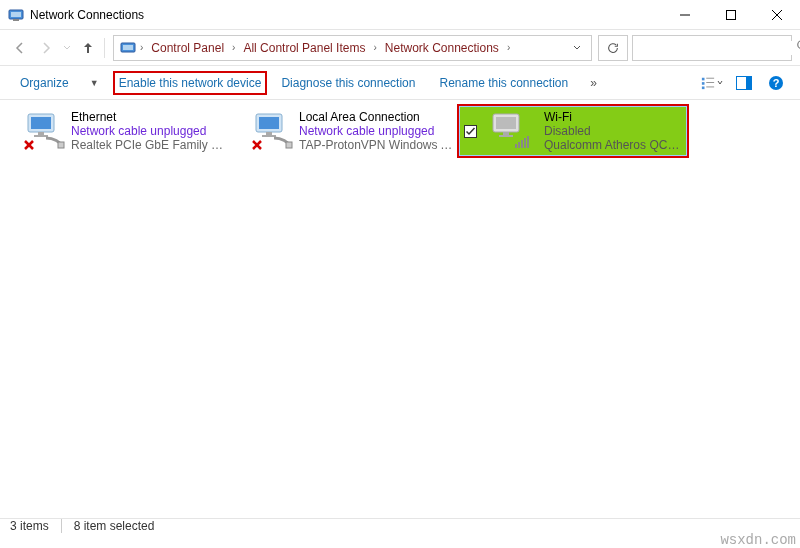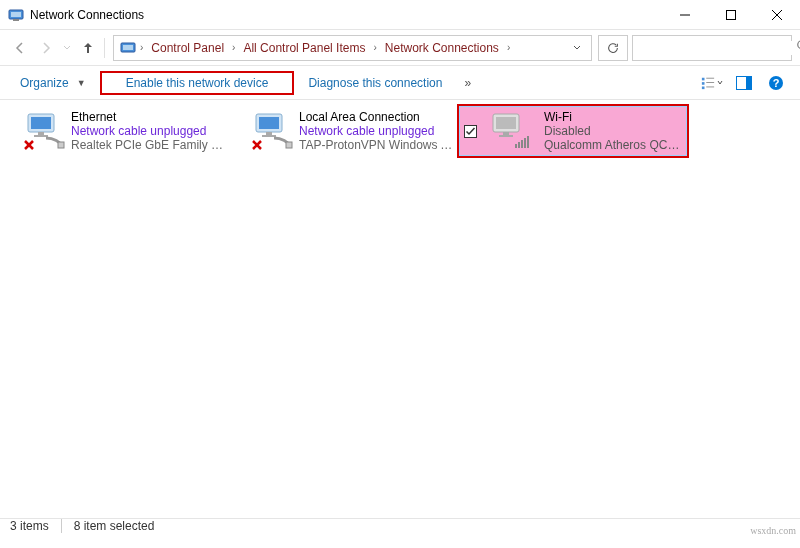--- a/index.html
+++ b/index.html
@@ -20,43 +20,43 @@
     .address-bar .crumb { color: #7f1d1d; cursor: pointer; padding: 2px 4px; }
     .address-bar .chev { color: #666; font-size: 10px; }
     .address-bar .spacer { flex: 1; }
     .address-bar .dropdown-btn { color: #666; cursor: pointer; padding: 0 4px; }
     .refresh-btn { width: 30px; height: 26px; border: 1px solid #ccc; display: flex; align-items: center; justify-content: center; cursor: pointer; }
     .search-box { width: 160px; height: 26px; border: 1px solid #ccc; display: flex; align-items: center; padding: 0 8px; margin-left: 2px; }
     .search-box input { border: none; outline: none; flex: 1; font-size: 12px; }
     .search-box .search-icon { color: #666; }
     
     .toolbar { height: 34px; display: flex; align-items: center; padding: 0 10px; gap: 4px; border-bottom: 1px solid #e5e5e5; }
-    .tool-item { padding: 5px 10px; color: #1a6fb0; cursor: pointer; display: flex; align-items: center; gap: 8px; }
+    .tool-item { padding: 5px 10px; color: #1a6fb0; cursor: pointer; display: flex; align-items: center; gap: 21px; }
     .tool-item .arrow { font-size: 9px; color: #555; }
-    .tool-item.highlighted { border: 2px solid #d40000; padding: 3px 24px; }
+    .tool-item.highlighted { border: 2px solid #d40000; padding: 3px 4px; }
     .tool-more { padding: 5px 8px; color: #555; cursor: pointer; }
     .tool-spacer { flex: 1; }
     .tool-icon-btn { width: 28px; height: 26px; display: flex; align-items: center; justify-content: center; cursor: pointer; color: #555; gap:2px;}
     .tool-icon-btn.help { color: #0078d7; }
     
     .content { padding: 6px 3px; display: flex; gap: 0; flex-wrap: wrap; align-content: flex-start; height: calc(100% - 30px - 36px - 34px - 24px); }
     .conn-item { width: 228px; height: 50px; display: flex; align-items: center; padding: 2px; position: relative; }
-    .conn-item.selected { background: #f9a8d4; border: 1px solid #99d1ff; outline: 2px solid #d40000; gap: 8px; }
+    .conn-item.selected { background: #84cc16; border: 1px solid #99d1ff; outline: 2px solid #d40000; gap: 8px; }
     .conn-icon-wrap { width: 48px; height: 44px; position: relative; display: flex; align-items: center; justify-content: center; }
     .conn-badge { position: absolute; bottom: 0; left: 0; width: 16px; height: 16px; }
     .conn-text { flex: 1; overflow: hidden; padding-left: 2px; }
     .conn-text .name { color: #000; white-space: nowrap; overflow: hidden; text-overflow: ellipsis; }
     .conn-text .status { color: #6d28d9; white-space: nowrap; overflow: hidden; text-overflow: ellipsis; }
     .conn-text .device { color: #666; white-space: nowrap; overflow: hidden; text-overflow: ellipsis; }
     .conn-item.selected .conn-text .status,.conn-item.selected .conn-text .device { color: #555; }
     .conn-check { width: 16px; display:flex; align-items:center; justify-content:center;}
     
     .statusbar { position: absolute; bottom: 6px; left: 0; right: 0; height: 24px; border-top: 1px solid #e5e5e5; display: flex; align-items: flex-start; padding: 0 10px; gap: 12px; font-size: 12px; color: #333; }
     .statusbar .sep { width: 1px; height: 14px; background: #ccc; }
-    .watermark { position: absolute; bottom: 12px; right: 4px; font-size: 10px; color: #aaa; font-family: Liberation Serif, serif;}
+    .watermark { position: absolute; bottom: 0; right: 4px; font-size: 14px; color: #aaa; font-family: Liberation Mono, monospace;}
   </style>
 </head>
 <body>
 
 <div class="titlebar">
   <span class="app-icon">
     <svg width="16" height="16" viewBox="0 0 16 16">
         <rect x="1" y="3" width="14" height="9" rx="1" fill="#4a90d9" stroke="#2c5aa0"></rect>
         <rect x="3" y="5" width="10" height="5" fill="#b3d4f0"></rect>
         <rect x="5" y="12" width="6" height="2" fill="#888"></rect>
@@ -143,20 +143,23 @@
 <div class="toolbar">
   <div class="tool-item">
     <span>Organize</span>
     <span class="arrow">▼</span>
   </div>
   <div class="tool-item highlighted">
     <span>Enable this network device</span>
   </div>
   <div class="tool-item">
     <span>Diagnose this connection</span>
+  </div>
+  <div class="tool-item">
+    <span>Rename this connection</span>
   </div>
   <div class="tool-more">»</div>
   <div class="tool-spacer"></div>
   <div class="tool-icon-btn">
     <svg width="14" height="14" viewBox="0 0 16 16">
         <rect x="1" y="2" width="3" height="3" fill="#4a90d9"></rect>
         <rect x="6" y="2" width="9" height="1" fill="#888"></rect>
         <rect x="1" y="7" width="3" height="3" fill="#4a90d9"></rect>
         <rect x="6" y="7" width="9" height="1" fill="#888"></rect>
         <rect x="1" y="12" width="3" height="3" fill="#4a90d9"></rect>

